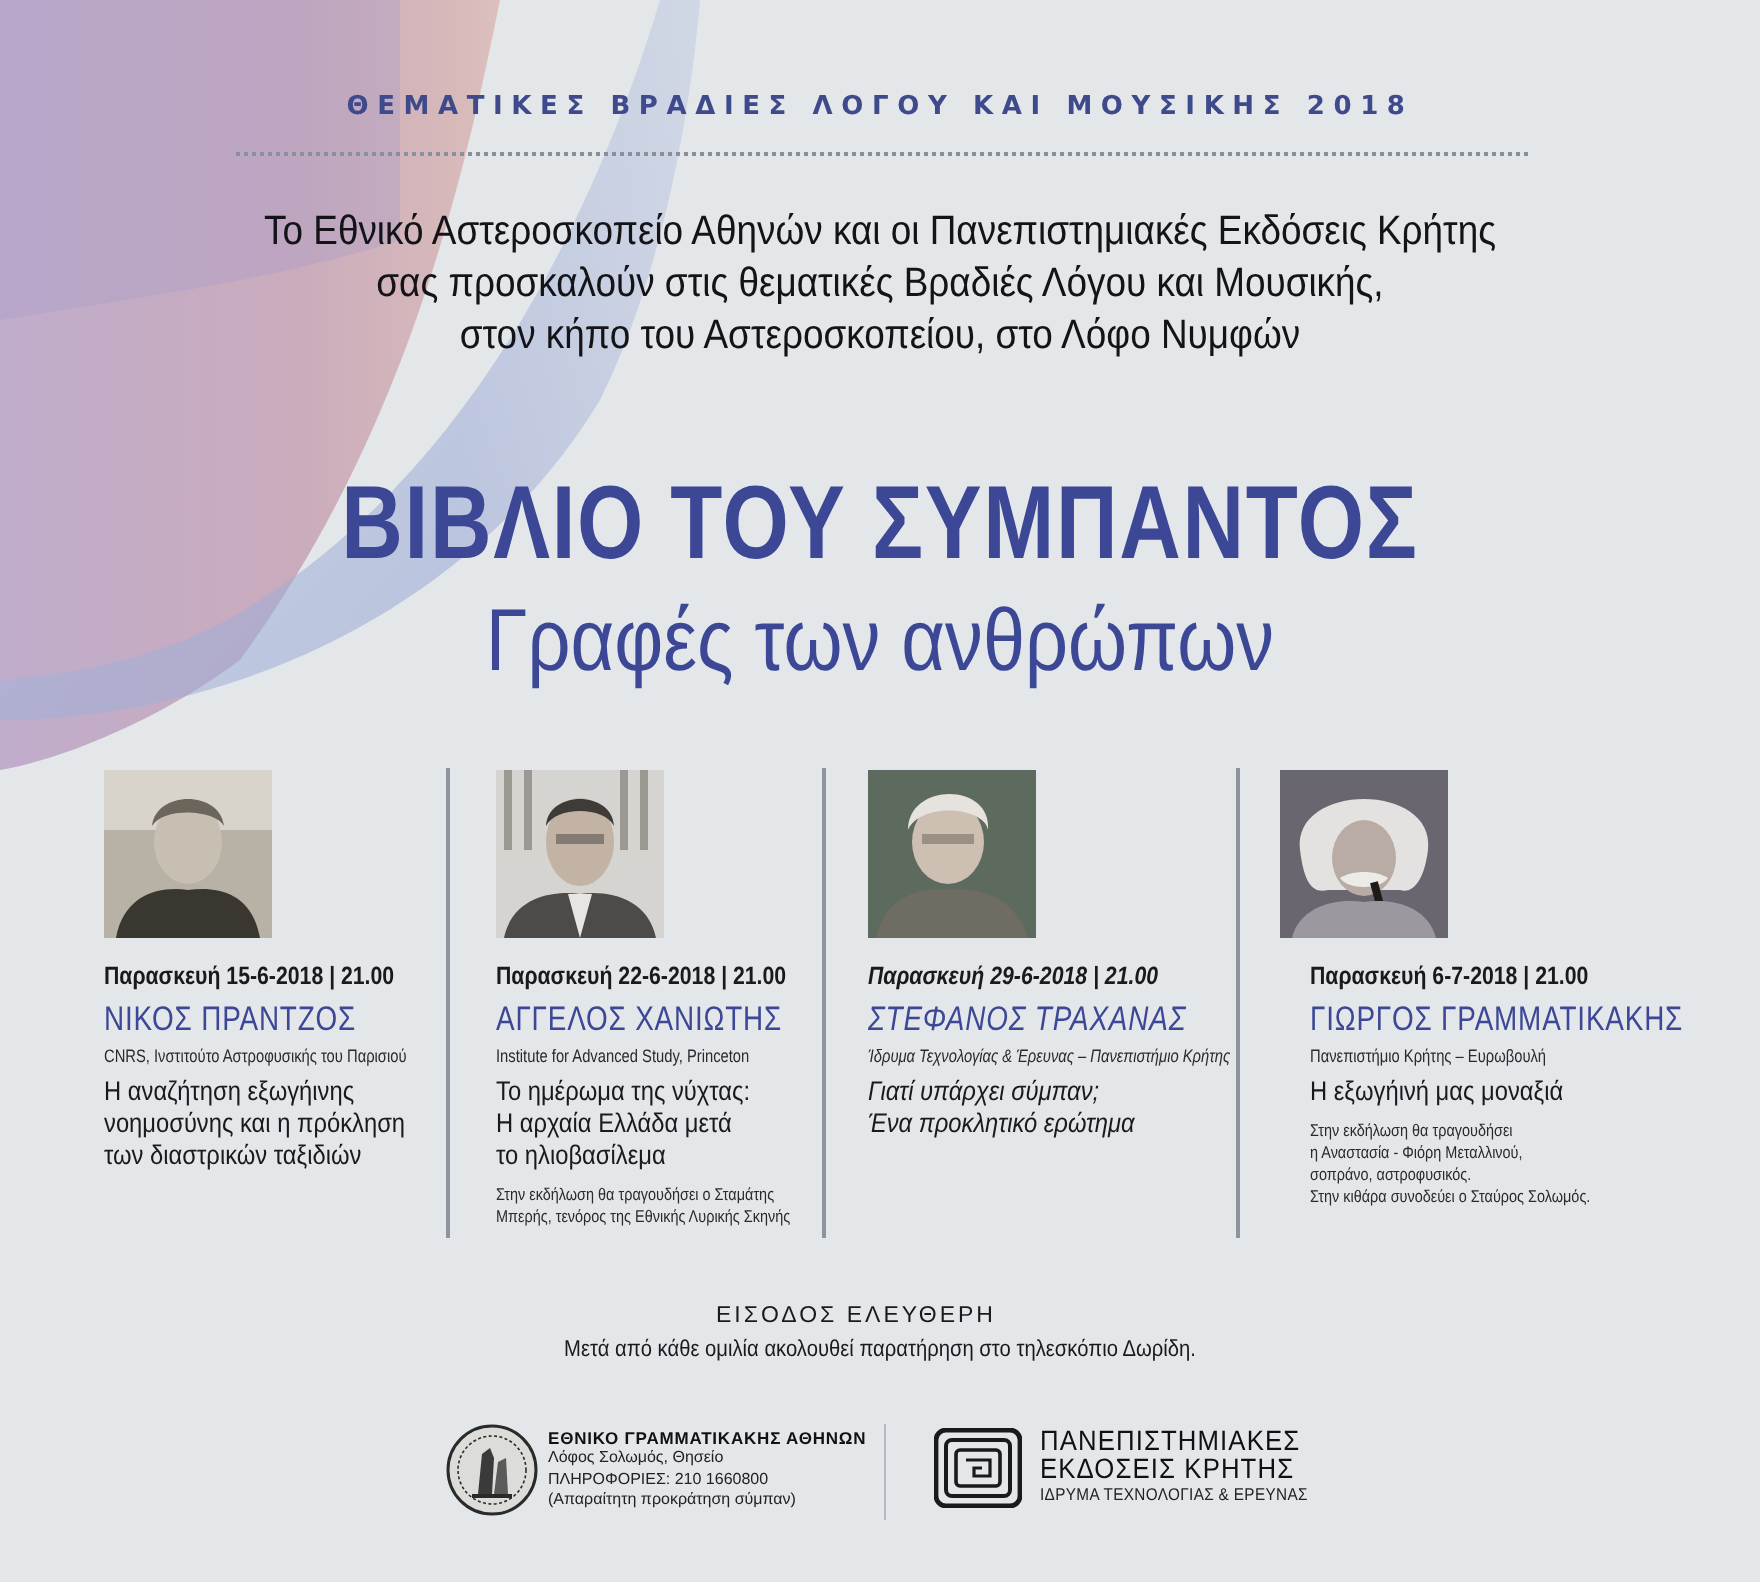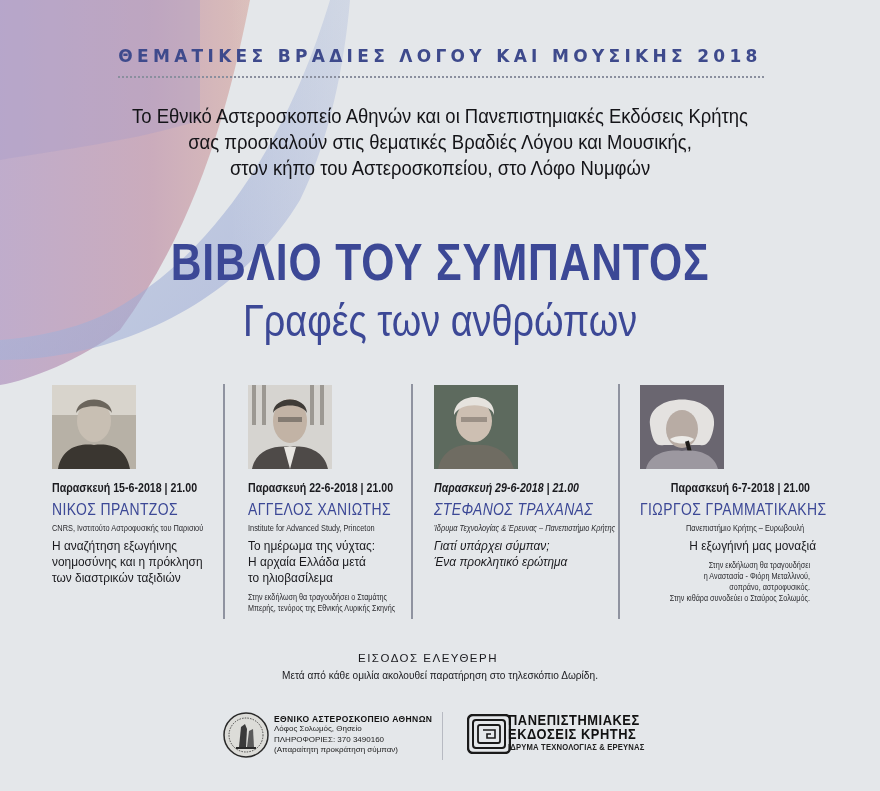--- a/index.html
+++ b/index.html
@@ -8,21 +8,21 @@
     position: relative;
     background: #e4e7ea;
     font-family: "Liberation Sans", "DejaVu Sans", sans-serif;
     color: #1d1d20;
   }
   .bg-shapes { position: absolute; left: 0; top: 0; width: 880px; height: 420px; pointer-events: none; }
 
   .header-title {
     position: absolute; left: 0; width: 880px; top: 46px;
     text-align: center; color: #3e4a8c; font-weight: bold;
-    font-size: 17px; letter-spacing: 4.3px;
+    font-size: 13px; letter-spacing: 4.3px;
     font-family: "DejaVu Sans", sans-serif;
   }
   .dotted-rule {
     position: absolute; left: 118px; width: 646px; top: 76px;
     border-top: 2px dotted #8a8f9e;
   }
   .intro {
     position: absolute; left: 0; width: 880px; top: 103px;
     text-align: center; font-size: 20.5px; line-height: 26px; color: #141418;
     font-family: "Liberation Sans", sans-serif;
@@ -83,21 +83,21 @@
     text-align: center; font-size: 11.5px; color: #1a1a1e;
     transform: scaleX(0.88); transform-origin: center top;
   }
 
   .logo-noa { position: absolute; left: 222px; top: 711px; width: 48px; height: 48px; }
   .noa-text { position: absolute; left: 274px; top: 714px; width: 180px; }
   .noa-name { font-size: 8.5px; font-weight: bold; color: #111; letter-spacing: 0.4px; white-space: nowrap; }
   .noa-line { font-size: 8px; color: #222; line-height: 10.5px; white-space: nowrap; }
   .footer-divider { position: absolute; left: 442px; top: 712px; width: 1px; height: 48px; background: #b7bac2; }
   .logo-pek { position: absolute; left: 467px; top: 714px; width: 44px; height: 40px; }
-  .pek-text { position: absolute; left: 508px; top: 713px; font-weight: bold; }
+  .pek-text { position: absolute; left: 520px; top: 713px; }
   .pek-name { font-size: 14px; color: #111; line-height: 14px; letter-spacing: 0.6px; white-space: nowrap;
     transform: scaleX(0.92); transform-origin: left top; }
   .pek-sub { font-size: 8.5px; color: #222; letter-spacing: 0.2px; white-space: nowrap; margin-top: 1px;
     transform: scaleX(0.9); transform-origin: left top; }
 </style>
 </head>
 <body>
 
 <svg class="bg-shapes" viewBox="0 0 880 420" preserveAspectRatio="none">
   <defs>
@@ -218,21 +218,21 @@
     <div class="photo" style="left:0;">
       <svg viewBox="0 0 84 84">
         <rect width="84" height="84" fill="#6a6670"></rect>
         <path d="M10 40 C6 6 78 6 74 40 C72 56 66 62 60 60 L24 60 C16 62 12 56 10 40 Z" fill="#e4e2e0"></path>
         <ellipse cx="42" cy="44" rx="16" ry="19" fill="#b8aca4"></ellipse>
         <path d="M30 54 C36 50 48 50 54 54 C50 60 34 60 30 54 Z" fill="#ecebe8"></path>
         <rect x="46" y="56" width="4" height="14" fill="#1e1c1a" transform="rotate(-15 48 60)"></rect>
         <path d="M6 84 C10 68 28 64 42 66 C56 64 74 68 78 84 Z" fill="#9c98a0"></path>
       </svg>
     </div>
-    <div class="sp-text" style="left:0;text-align:right;">
+    <div class="sp-text" style="left:15px;">
       <div class="sp-date">Παρασκευή 6-7-2018 | 21.00</div>
       <div class="sp-name">ΓΙΩΡΓΟΣ ΓΡΑΜΜΑΤΙΚΑΚΗΣ</div>
       <div class="sp-affil">Πανεπιστήμιο Κρήτης – Ευρωβουλή</div>
       <div class="sp-talk">
         <div>Η εξωγήινή μας μοναξιά</div>
       </div>
       <div class="sp-note">
         <div>Στην εκδήλωση θα τραγουδήσει</div>
         <div>η Αναστασία - Φιόρη Μεταλλινού,</div>
         <div>σοπράνο, αστροφυσικός.</div>
@@ -246,23 +246,23 @@
 <div class="after-note">Μετά από κάθε ομιλία ακολουθεί παρατήρηση στο τηλεσκόπιο Δωρίδη.</div>
 
 <svg class="logo-noa" viewBox="0 0 48 48">
   <circle cx="24" cy="24" r="22" fill="#dcdcd8" stroke="#2a2a2a" stroke-width="1.5"></circle>
   <circle cx="24" cy="24" r="17" fill="none" stroke="#2a2a2a" stroke-width="0.8" stroke-dasharray="1.5 1.2"></circle>
   <path d="M17 36 L19 16 L23 13 L25 18 L24 36 Z" fill="#3a3a3a"></path>
   <path d="M25 36 L27 20 L31 18 L32 36 Z" fill="#5a5a5a"></path>
   <rect x="14" y="36" width="20" height="2" fill="#2a2a2a"></rect>
 </svg>
 <div class="noa-text">
-  <div class="noa-name">ΕΘΝΙΚΟ ΑΣΤΕΡΟΣΚΟΠΕΙΟ ΑΘΗΝΩΝ</div>
+  <div class="noa-name">ΕΘΝΙΚΟ ΓΡΑΜΜΑΤΙΚΑΚΗΣ ΑΘΗΝΩΝ</div>
   <div class="noa-line">Λόφος Σολωμός, Θησείο</div>
-  <div class="noa-line">ΠΛΗΡΟΦΟΡΙΕΣ: 370 3490160</div>
+  <div class="noa-line">ΠΛΗΡΟΦΟΡΙΕΣ: 210 1660800</div>
   <div class="noa-line">(Απαραίτητη προκράτηση σύμπαν)</div>
 </div>
 
 <div class="footer-divider"></div>
 
 <svg class="logo-pek" viewBox="0 0 44 40">
   <rect x="1" y="1" width="42" height="38" rx="5" fill="none" stroke="#1a1a1a" stroke-width="2.4"></rect>
   <rect x="6" y="6" width="32" height="28" rx="3" fill="none" stroke="#1a1a1a" stroke-width="2"></rect>
   <rect x="11" y="11" width="22" height="18" rx="2" fill="none" stroke="#1a1a1a" stroke-width="1.8"></rect>
   <path d="M16 16 H28 V24 H20 V20 H24" fill="none" stroke="#1a1a1a" stroke-width="1.6"></path>

